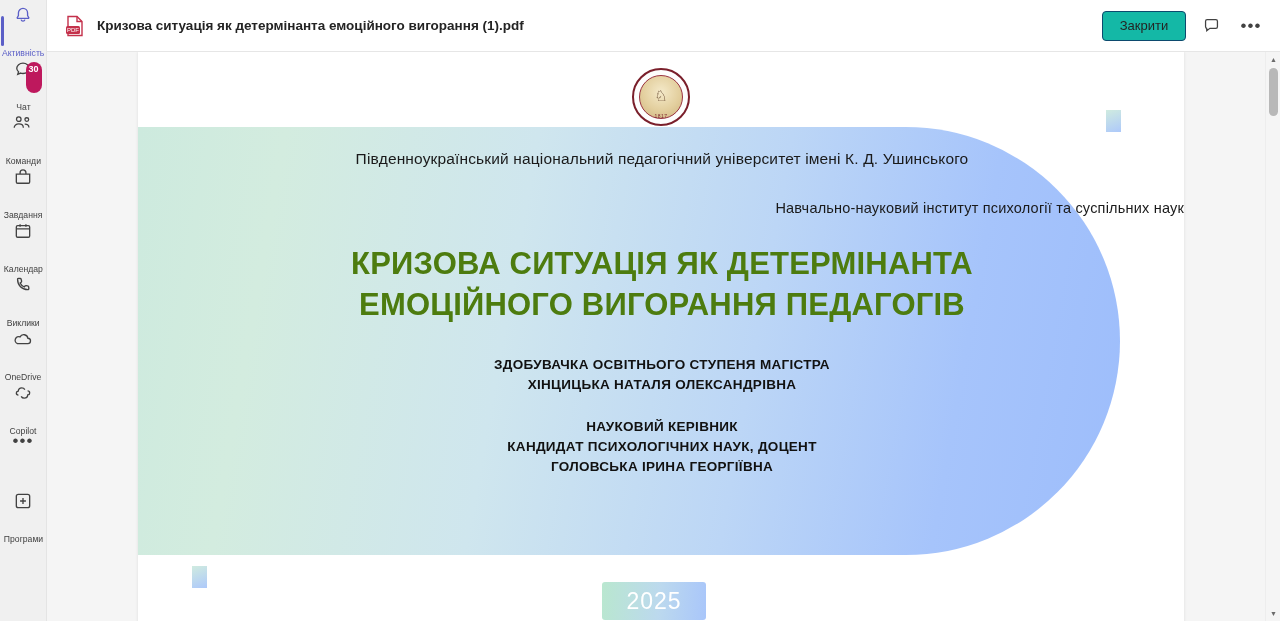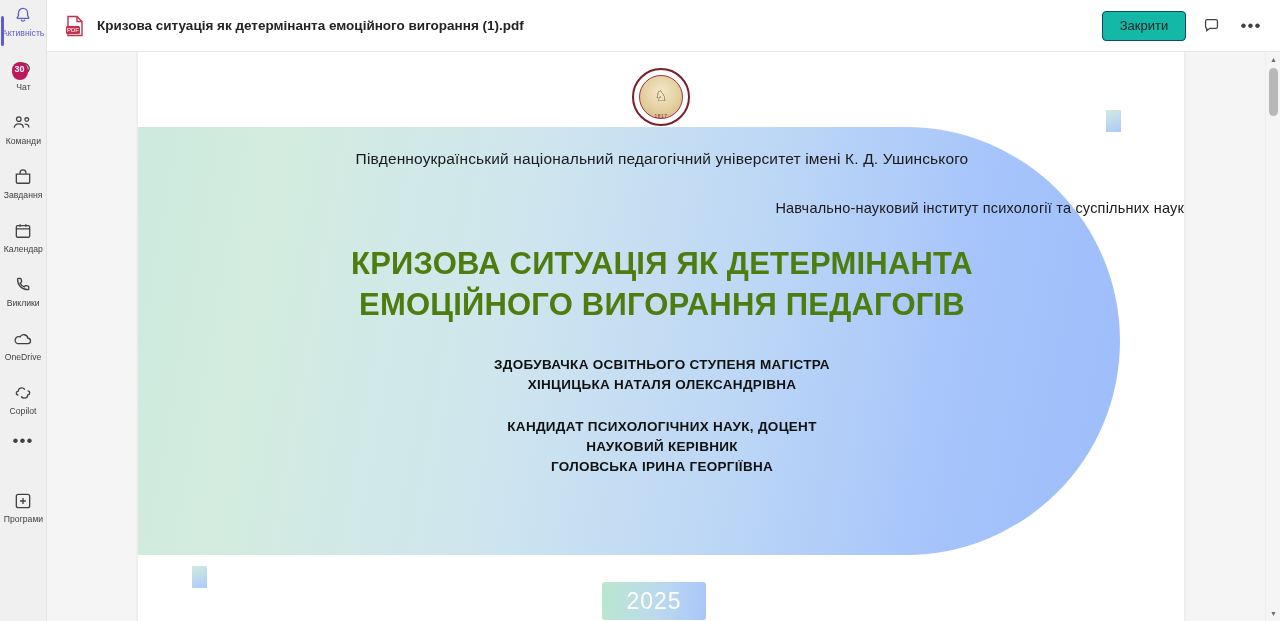--- a/index.html
+++ b/index.html
@@ -28,21 +28,21 @@
     flex-direction: column;
     align-items: center;
     padding-top: 4px;
   }
   .rail-item {
     width: 47px;
     height: 54px;
     display: flex;
     flex-direction: column;
     align-items: center;
-    justify-content: flex-start;
+    justify-content: space-between;
     gap: 2px;
     position: relative;
     cursor: pointer;
   }
   .rail-item .glyph {
     width: 22px; height: 22px;
     display: flex; align-items: center; justify-content: center;
     color: #424242;
   }
   .rail-item .glyph svg { display: block; }
@@ -59,22 +59,22 @@
   .rail-item.active::before {
     content: "";
     position: absolute;
     left: 1px; top: 12px;
     width: 3px; height: 30px;
     border-radius: 2px;
     background: #5b5fc7;
   }
   .badge {
     position: absolute;
-    top: 4px; left: 12px;
-    min-width: 15px; height: 18px;
+    top: 4px; left: 26px;
+    min-width: 15px; height: 31px;
     border-radius: 8px;
     background: #be185d;
     color: #fff;
     font-size: 9px;
     line-height: 15px;
     text-align: center;
     padding: 0 3px;
     font-weight: bold;
   }
   .rail-dots {
@@ -452,22 +452,22 @@
 
       <div class="slide-text">
         <div class="uni-line">Південноукраїнський національний педагогічний університет імені К. Д. Ушинського</div>
         <div class="inst-line">Навчально-науковий інститут психології та суспільних наук</div>
         <div class="main-title">КРИЗОВА СИТУАЦІЯ ЯК ДЕТЕРМІНАНТА ЕМОЦІЙНОГО ВИГОРАННЯ ПЕДАГОГІВ</div>
         <div class="authors">
           <div>ЗДОБУВАЧКА ОСВІТНЬОГО СТУПЕНЯ МАГІСТРА</div>
           <div>ХІНЦИЦЬКА НАТАЛЯ ОЛЕКСАНДРІВНА</div>
         </div>
         <div class="supervisor">
+          <div>НАУКОВИЙ КЕРІВНИК</div>
           <div>КАНДИДАТ ПСИХОЛОГІЧНИХ НАУК, ДОЦЕНТ</div>
-          <div>НАУКОВИЙ КЕРІВНИК</div>
           <div>ГОЛОВСЬКА ІРИНА ГЕОРГІЇВНА</div>
         </div>
       </div>
 
       <div class="year-pill">2025</div>
     </div>
   </div>
 
   <div class="scrollbar">
     <div class="sb-arrow">▲</div>

